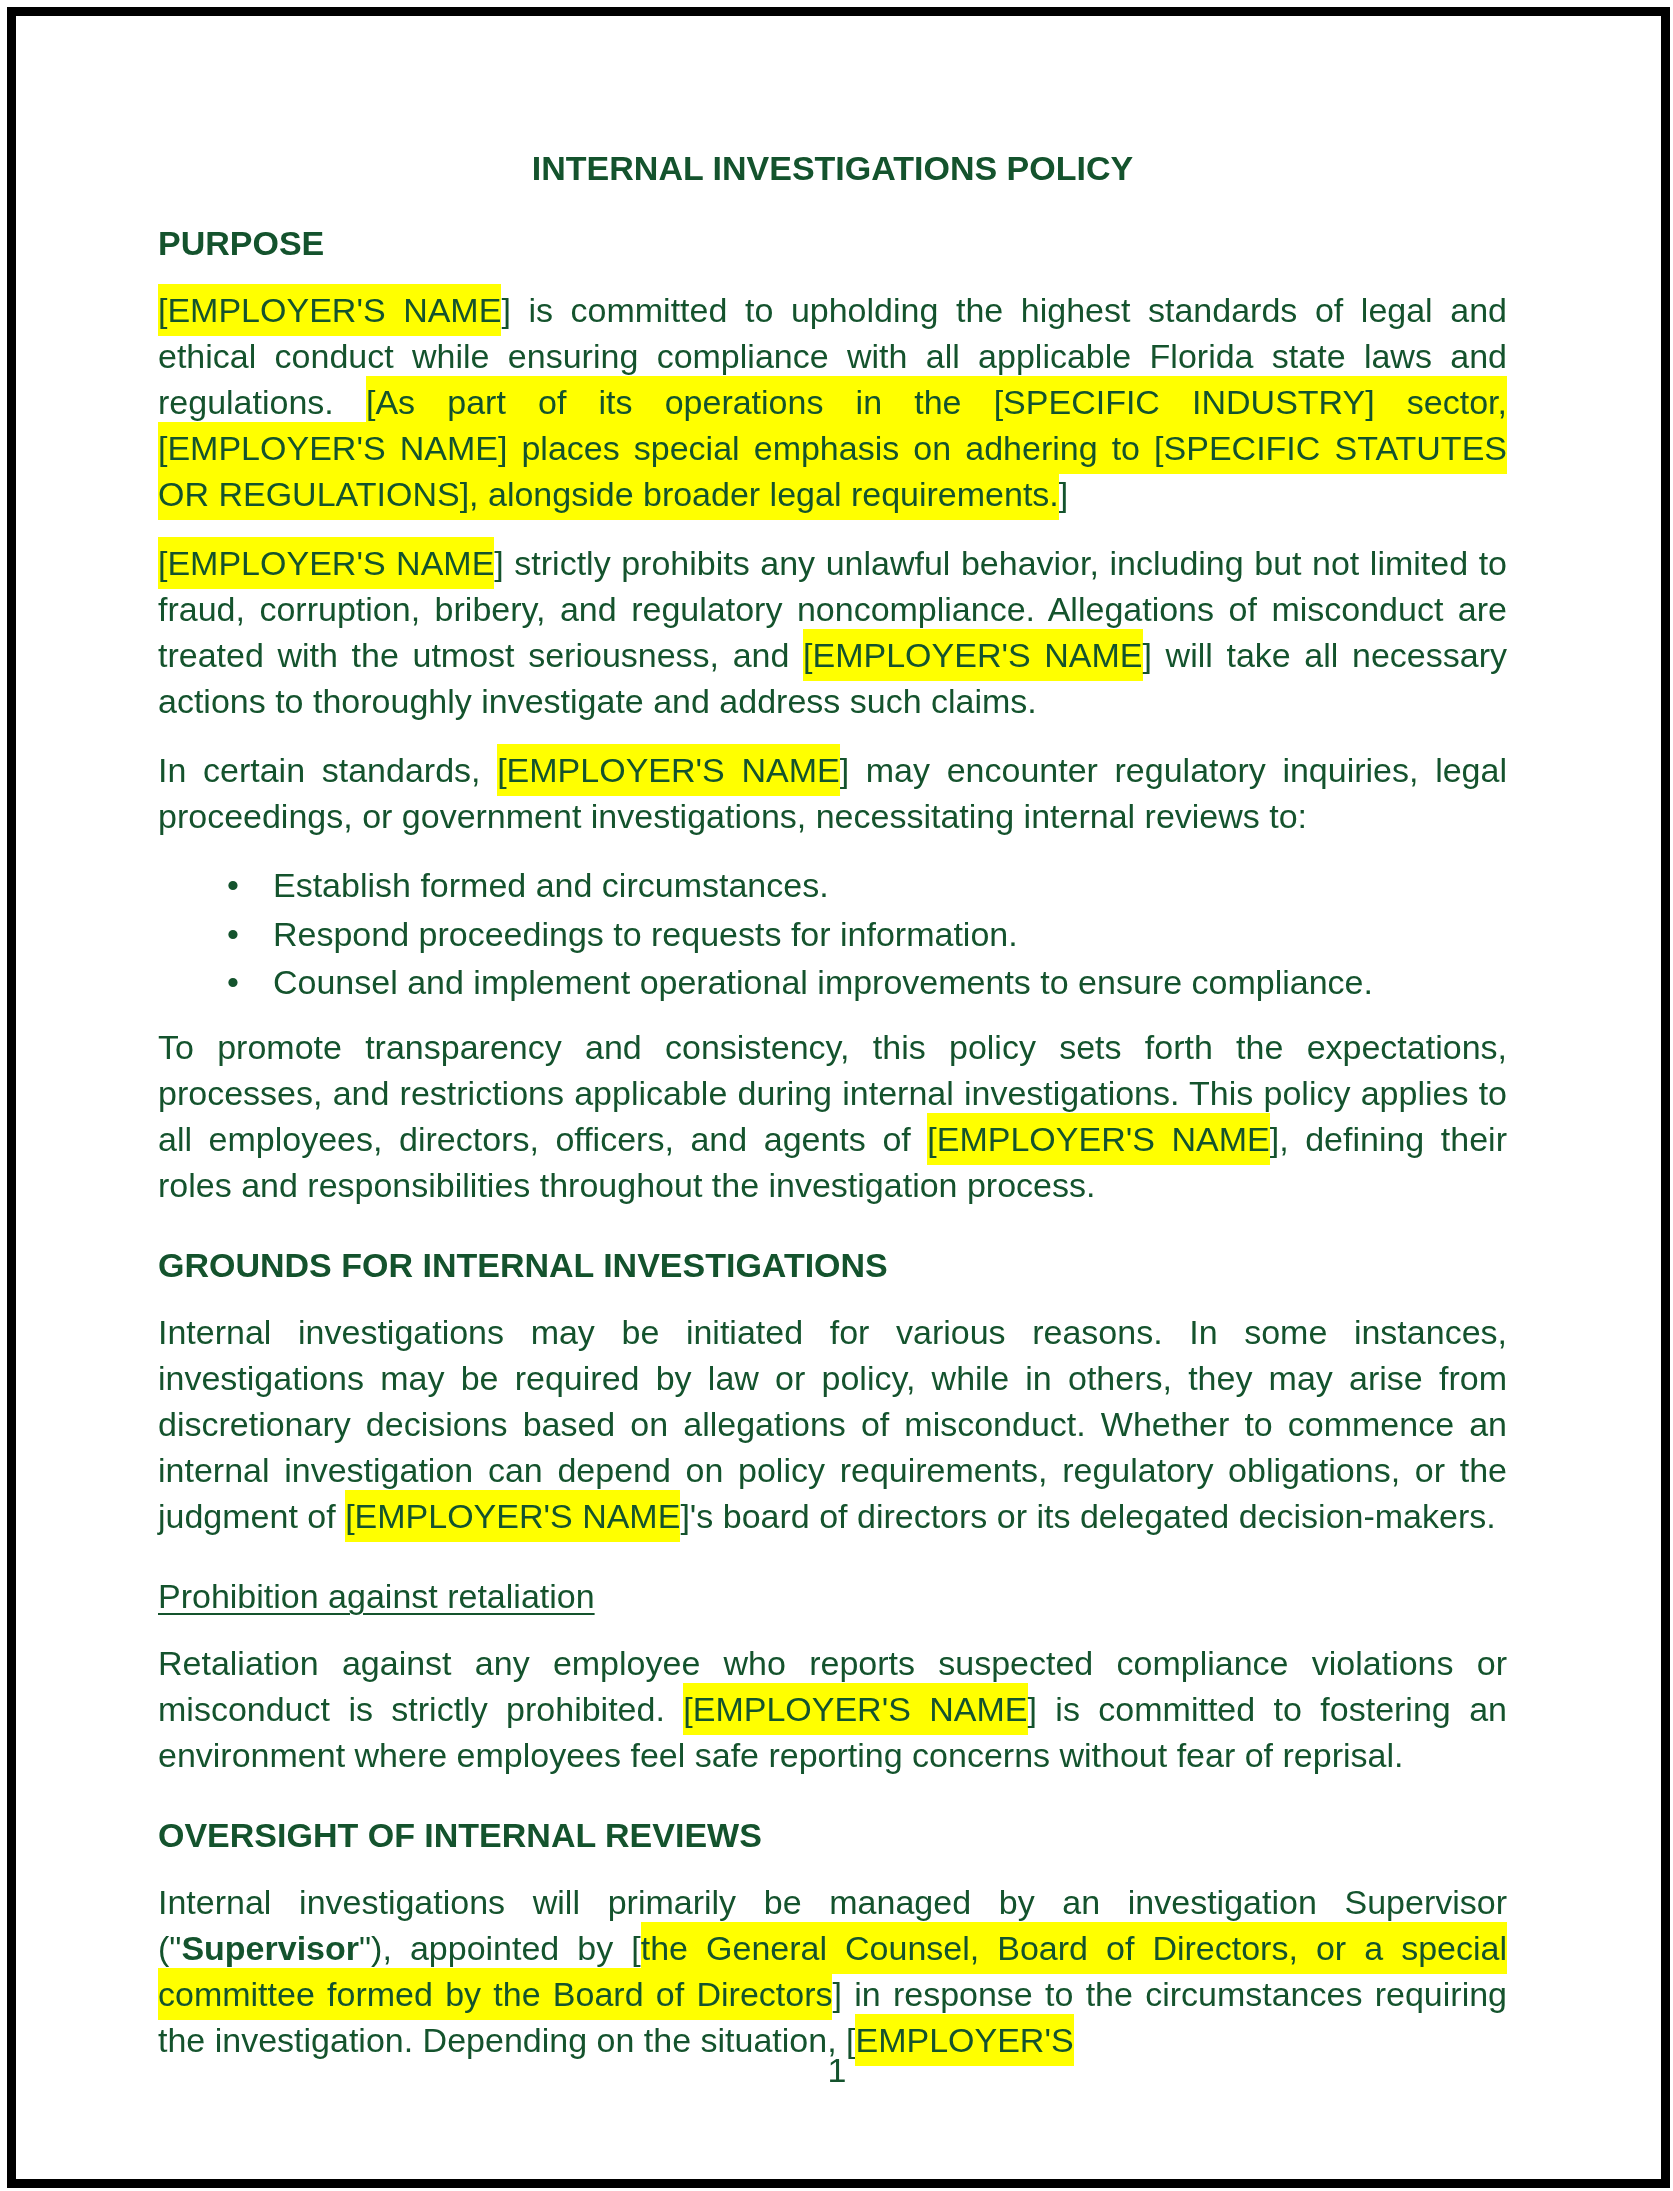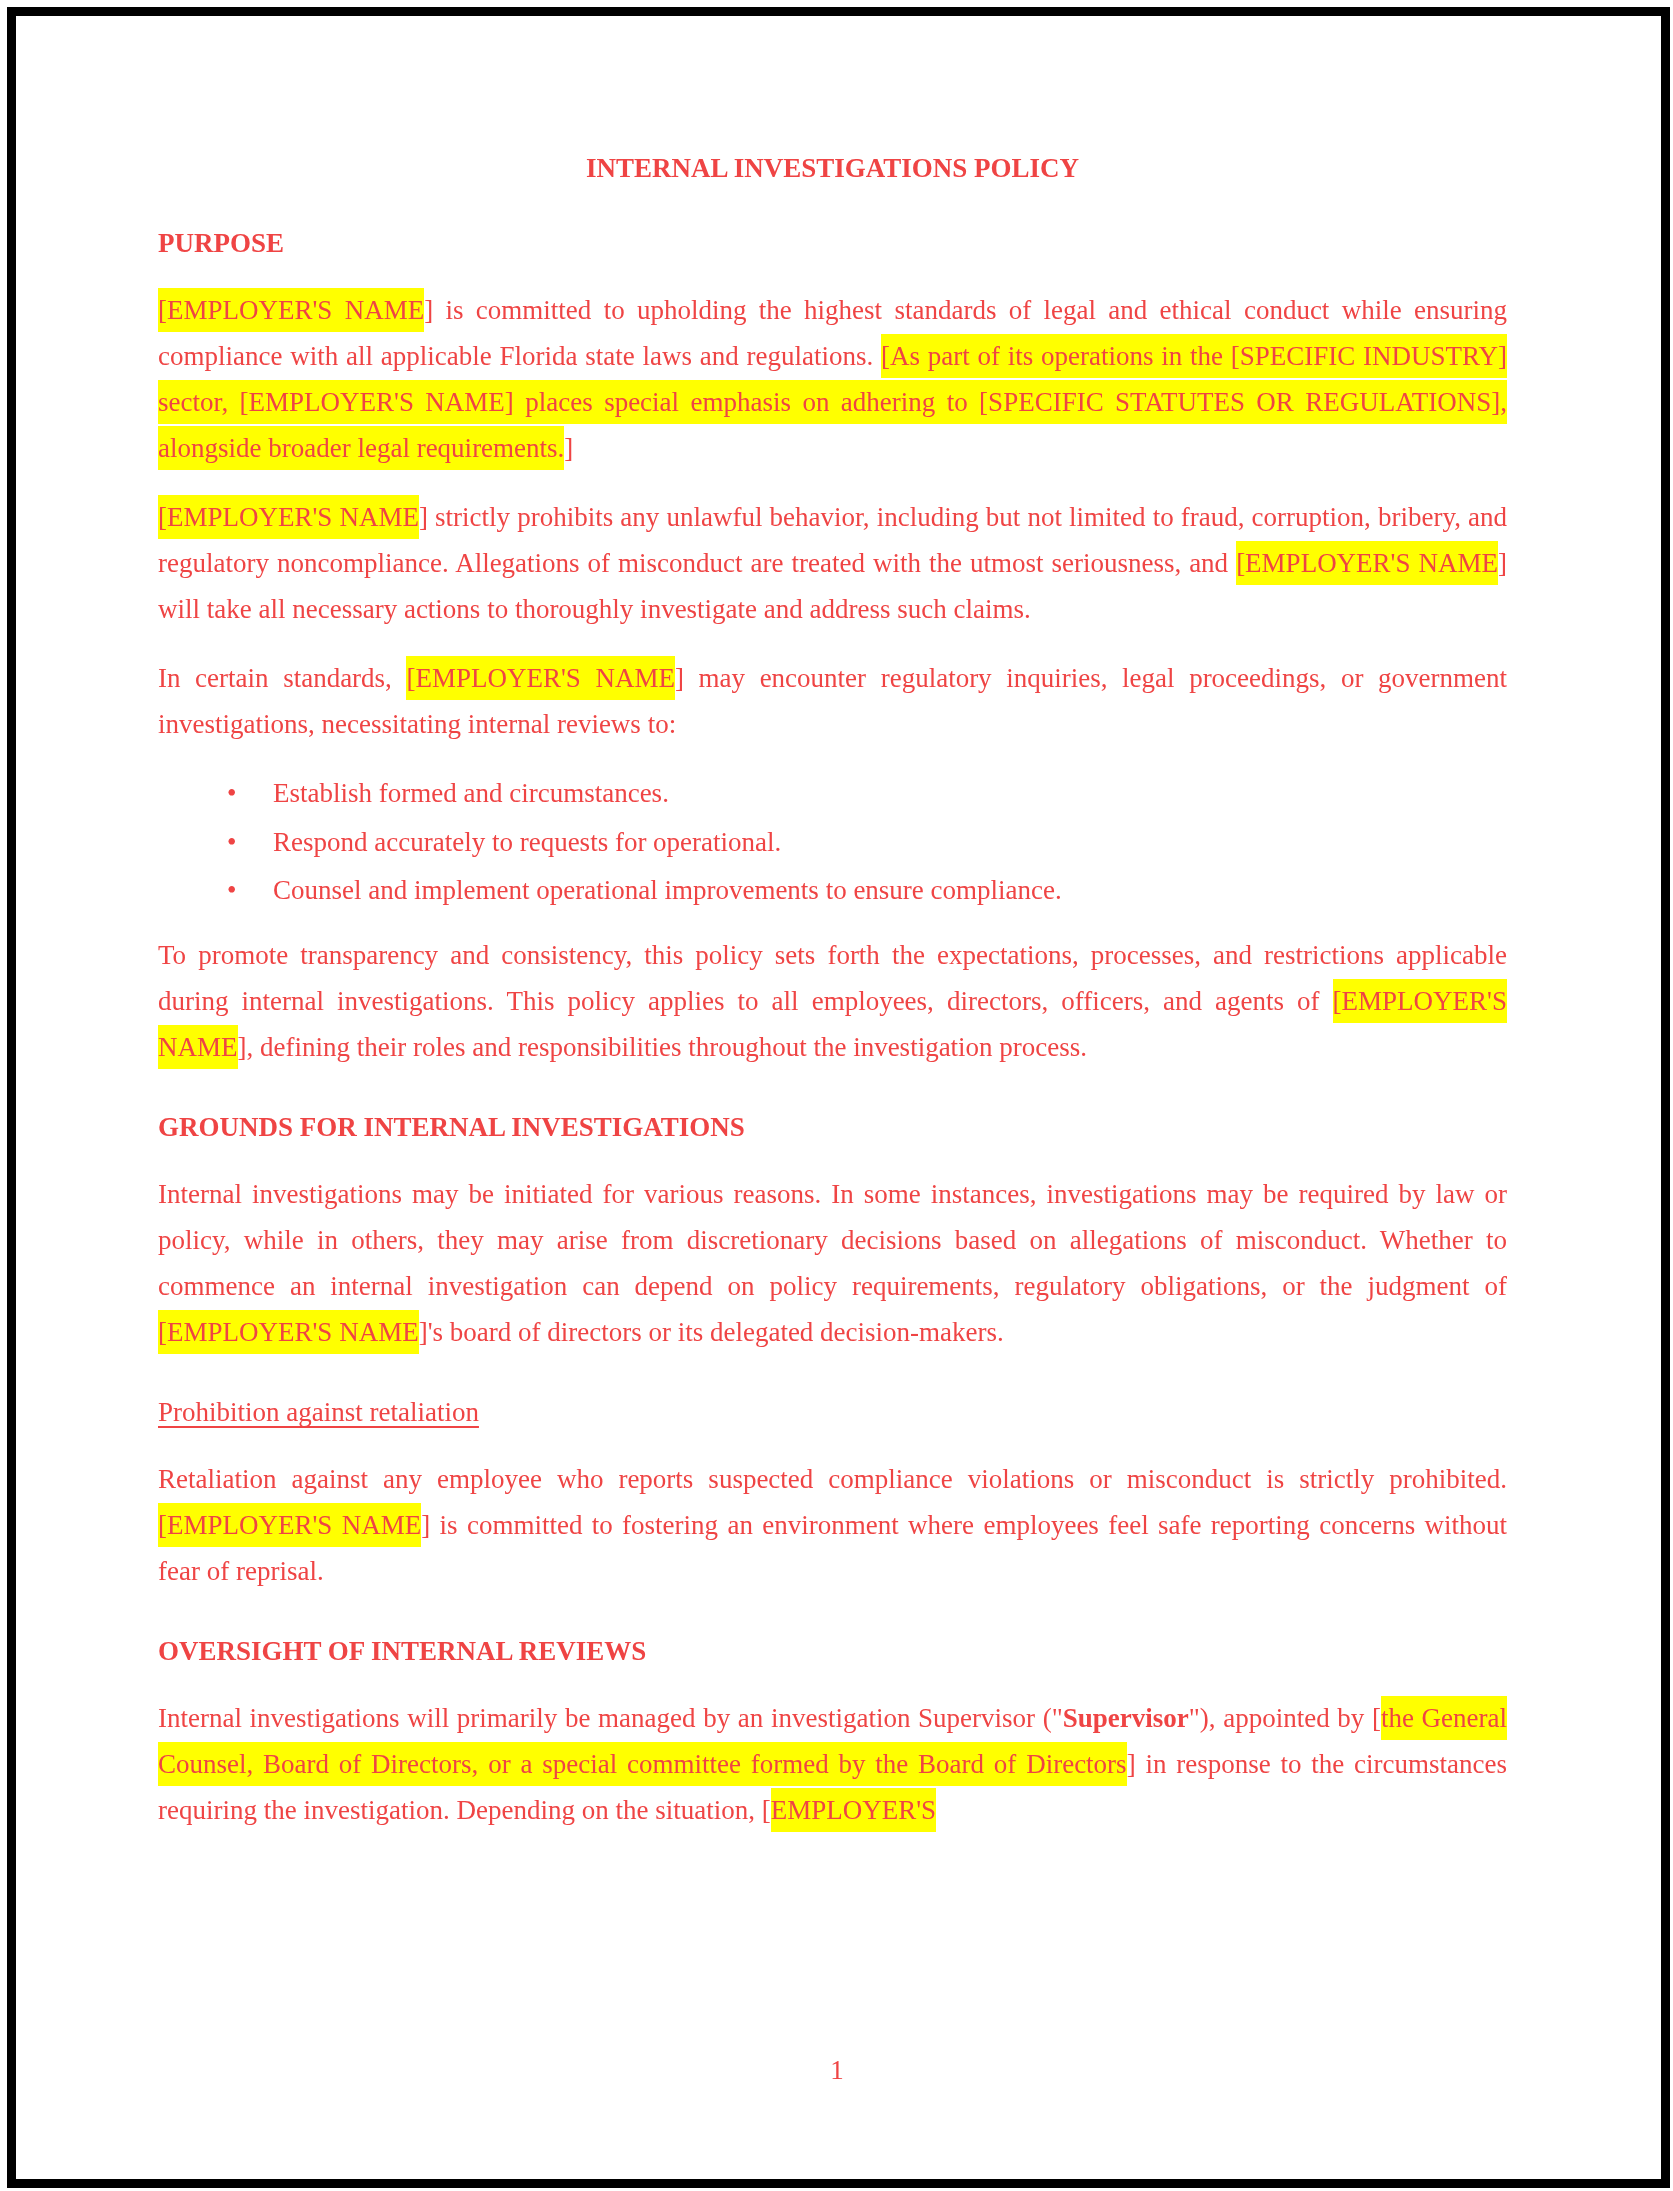--- a/index.html
+++ b/index.html
@@ -1,21 +1,21 @@
 <!DOCTYPE html>
 <html style="font-size:14px"><head>
 <meta charset="utf-8">
 <style>
   html, body { margin: 0; padding: 0; background: #ffffff; }
   .page {
     width: 1674px; height: 2192px;
     position: relative; overflow: hidden;
-    background: #ffffff; color: #ef4444;
-    font-family: Liberation Serif, serif;
-    font-size: 27px;
+    background: #ffffff; color: #14532d;
+    font-family: Liberation Sans, sans-serif;
+    font-size: 34px;
   }
   .frame {
     position: absolute; top: 7px; left: 7px; right: 4.4px; bottom: 4.4px;
     border: 9.7px solid #000000; pointer-events: none;
   }
   .content { position: absolute; left: 158px; top: 0; width: 1349px; }
   .doc-title { margin: 151px 0 0 0; text-align: center; font-weight: bold; line-height: 35px; }
   .heading { font-weight: bold; line-height: 35px; margin: 40px 0 26px 0; }
   .heading.underline {
     font-weight: normal; text-decoration: underline;
@@ -36,21 +36,21 @@
   <div class="frame"></div>
   <div class="content">
     <div class="doc-title">INTERNAL INVESTIGATIONS POLICY</div>
     <div id="doc-body">
         <div class="heading bold">PURPOSE</div>
         <p class="para"><span class="hl">[EMPLOYER'S NAME</span><span>] is committed to upholding the highest standards of legal and ethical conduct while ensuring compliance with all applicable Florida state laws and regulations. </span><span class="hl">[As part of its operations in the [SPECIFIC INDUSTRY] sector, [EMPLOYER'S NAME] places special emphasis on adhering to [SPECIFIC STATUTES OR REGULATIONS], alongside broader legal requirements.</span><span>]</span></p>
         <p class="para"><span class="hl">[EMPLOYER'S NAME</span><span>] strictly prohibits any unlawful behavior, including but not limited to fraud, corruption, bribery, and regulatory noncompliance. Allegations of misconduct are treated with the utmost seriousness, and </span><span class="hl">[EMPLOYER'S NAME</span><span>] will take all necessary actions to thoroughly investigate and address such claims.</span></p>
         <p class="para"><span>In certain standards, </span><span class="hl">[EMPLOYER'S NAME</span><span>] may encounter regulatory inquiries, legal proceedings, or government investigations, necessitating internal reviews to:</span></p>
         <ul class="bullets">
           <li>Establish formed and circumstances.</li>
-          <li>Respond accurately to requests for operational.</li>
+          <li>Respond proceedings to requests for information.</li>
           <li>Counsel and implement operational improvements to ensure compliance.</li>
         </ul>
         <p class="para"><span>To promote transparency and consistency, this policy sets forth the expectations, processes, and restrictions applicable during internal investigations. This policy applies to all employees, directors, officers, and agents of </span><span class="hl">[EMPLOYER'S NAME</span><span>], defining their roles and responsibilities throughout the investigation process.</span></p>
         <div class="heading bold">GROUNDS FOR INTERNAL INVESTIGATIONS</div>
         <p class="para"><span>Internal investigations may be initiated for various reasons. In some instances, investigations may be required by law or policy, while in others, they may arise from discretionary decisions based on allegations of misconduct. Whether to commence an internal investigation can depend on policy requirements, regulatory obligations, or the judgment of </span><span class="hl">[EMPLOYER'S NAME</span><span>]'s board of directors or its delegated decision-makers.</span></p>
         <div class="heading underline">Prohibition against retaliation</div>
         <p class="para"><span>Retaliation against any employee who reports suspected compliance violations or misconduct is strictly prohibited. </span><span class="hl">[EMPLOYER'S NAME</span><span>] is committed to fostering an environment where employees feel safe reporting concerns without fear of reprisal.</span></p>
         <div class="heading bold">OVERSIGHT OF INTERNAL REVIEWS</div>
         <p class="para"><span>Internal investigations will primarily be managed by an investigation Supervisor ("</span><span class="bold">Supervisor</span><span>"), appointed by [</span><span class="hl">the General Counsel, Board of Directors, or a special committee formed by the Board of Directors</span><span>] in response to the circumstances requiring the investigation. Depending on the situation, [</span><span class="hl">EMPLOYER'S</span></p>
       </div>

